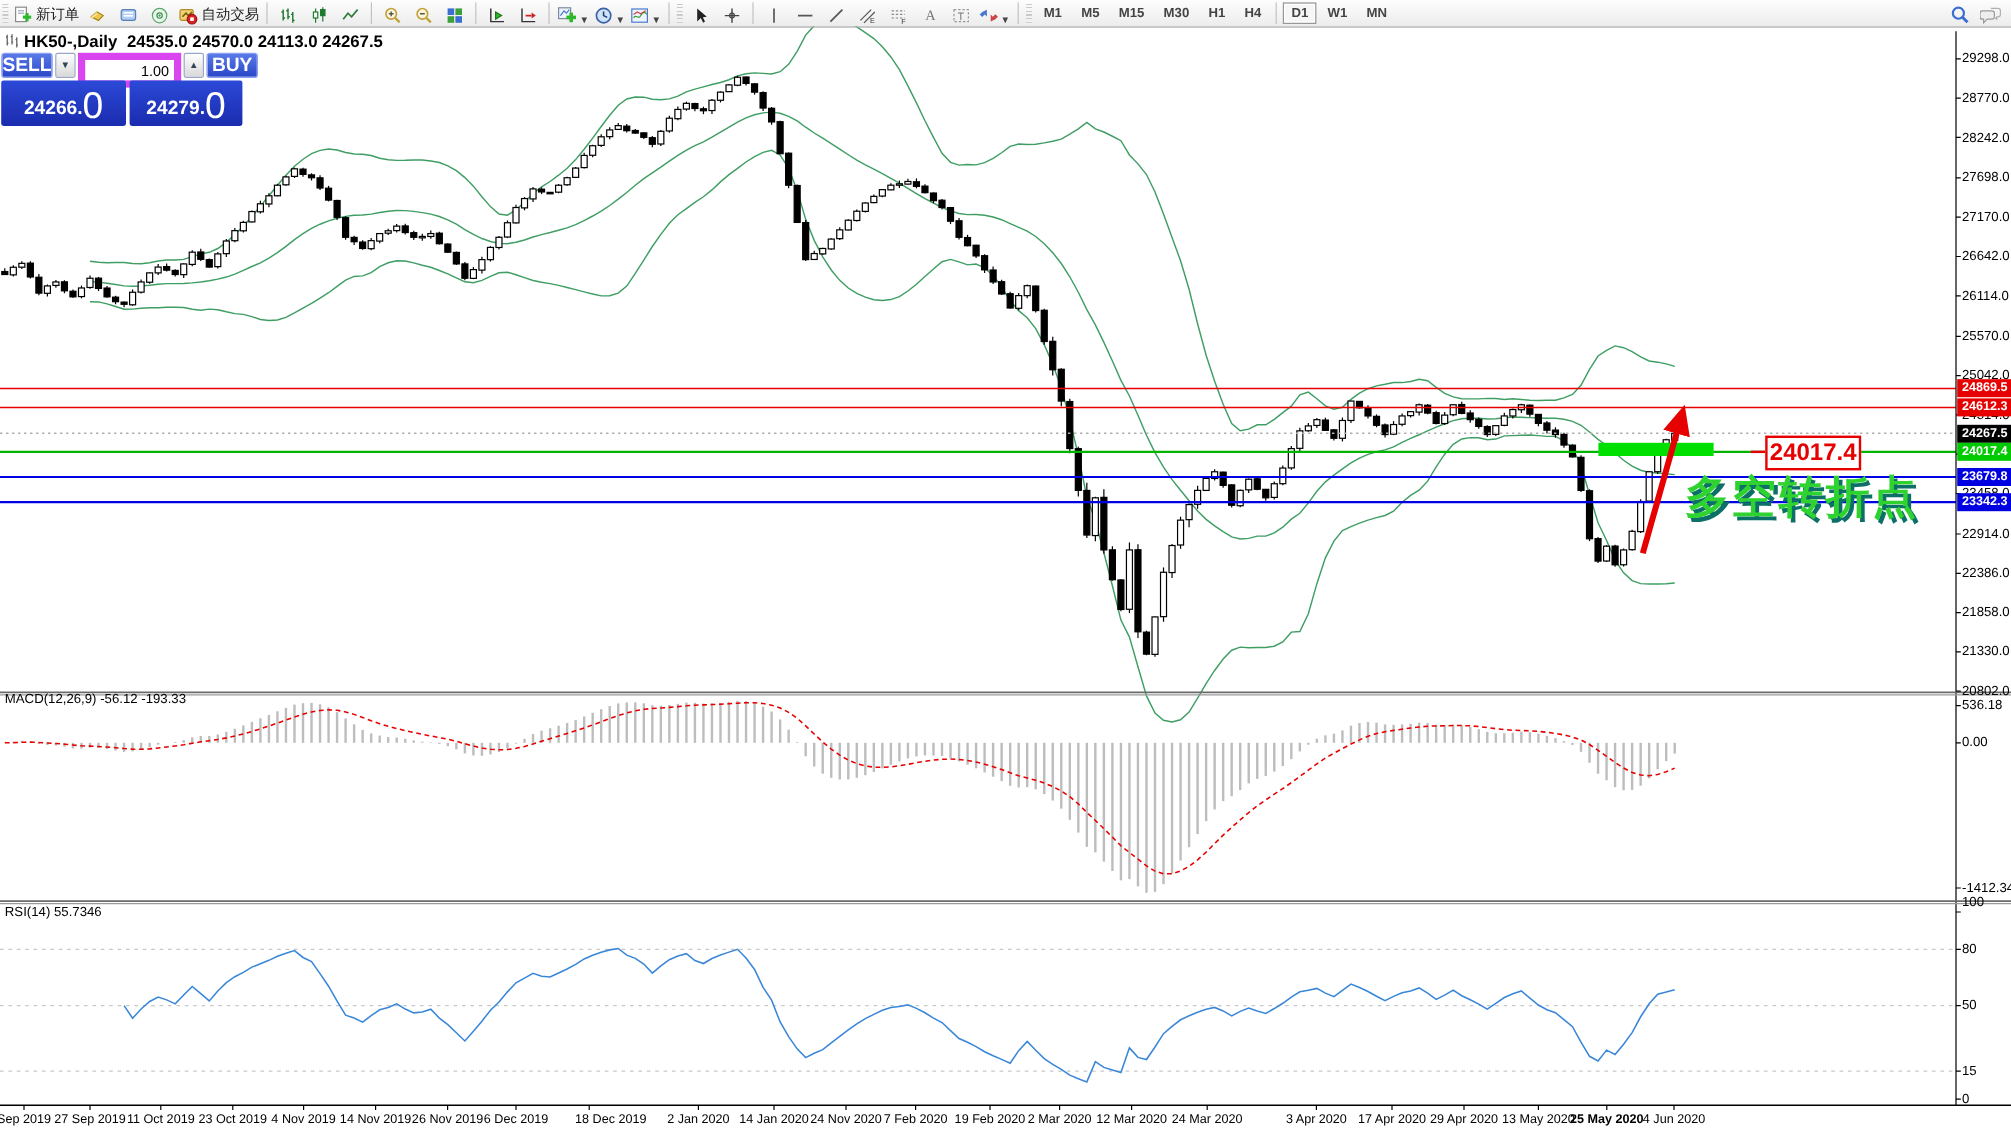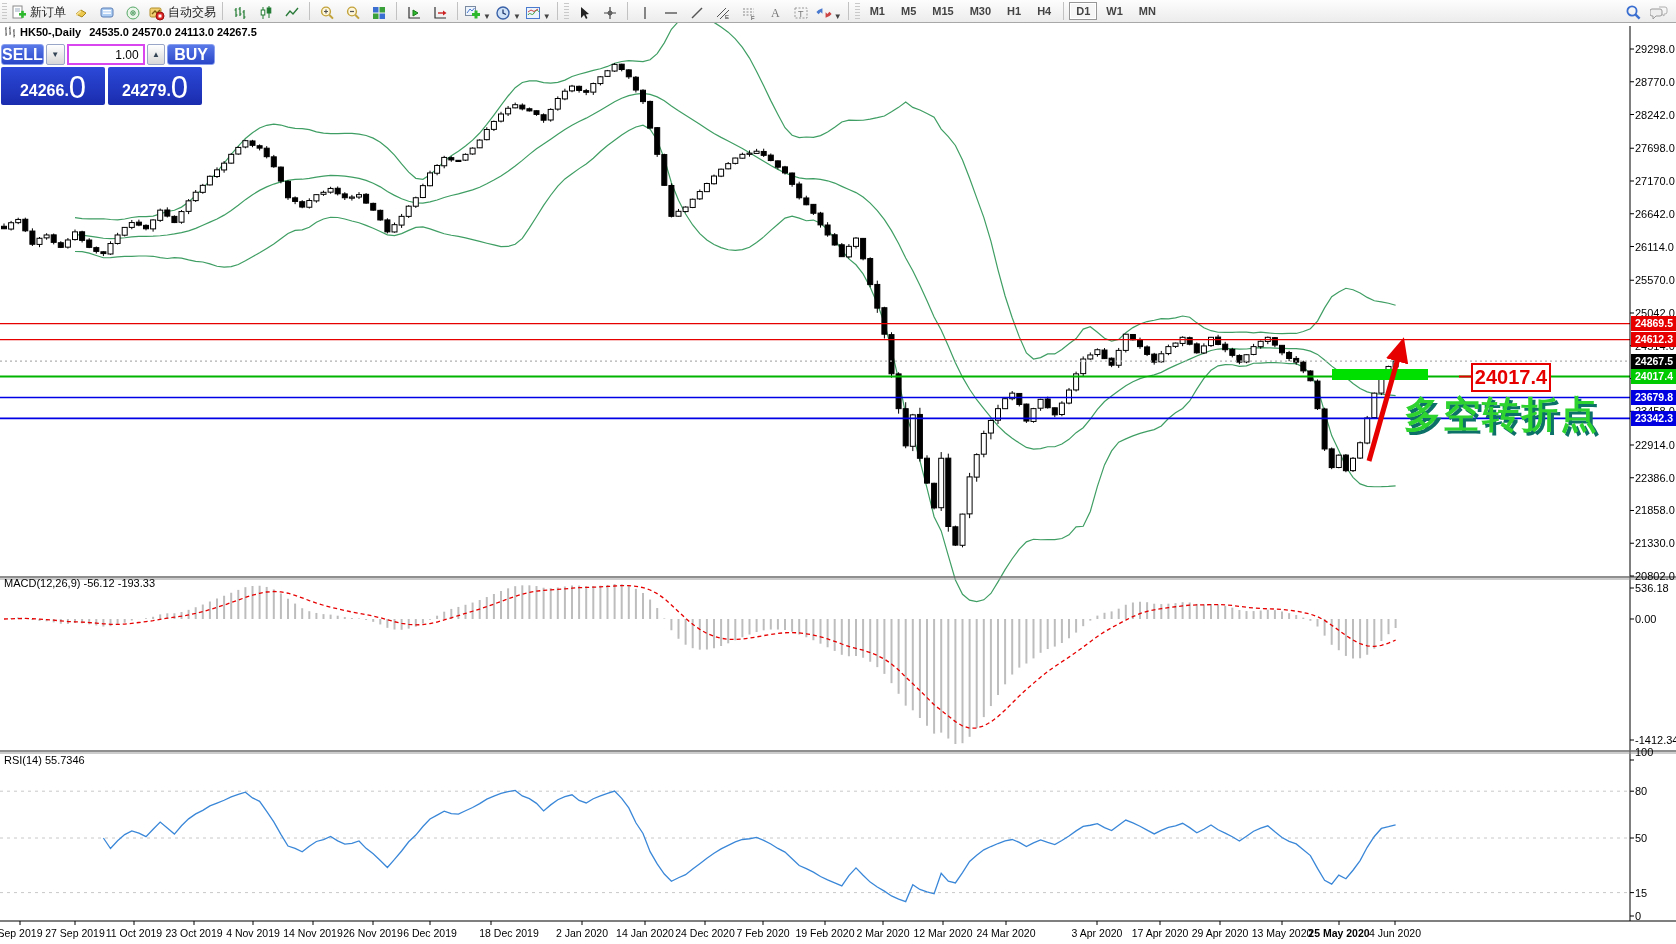--- a/index.html
+++ b/index.html
@@ -13,34 +13,34 @@
   .tbtn span.cap{margin-left:3px;font-size:12px;}
   .tsep{width:1px;height:18px;background:#c2c2c2;margin:0 4px;}
   .caret{font-size:8px;color:#444;margin-left:2px;}
   .tf{font-size:11px;font-weight:bold;color:#444;padding:2px 6px;margin:0 1px;border:1px solid transparent;}
   .tf.active{border:1px solid #979797;background:#f6f6f6;box-shadow:inset 0 0 0 1px #fff;}
   #toolbar .right{margin-left:auto;display:flex;align-items:center;margin-right:4px;}
   
   #chart-svg{position:absolute;left:0;top:0;z-index:1;}
   
   #symtitle{position:absolute;left:4px;top:26px;z-index:3;display:flex;align-items:center;
-    font-size:11px;font-weight:bold;color:#000;}
+    font-size:14px;font-weight:bold;color:#000;}
   #symtitle .ohlc{margin-left:8px;}
   
   .indlabel{position:absolute;left:4px;z-index:3;font-size:11px;color:#000;}
   
   #ocp{position:absolute;left:1px;top:44px;width:214px;z-index:5;}
   #ocp .row1{display:flex;height:21px;}
   .tradebtn{background:linear-gradient(#5a79e8,#2946c8);border:1px solid #8aa0ee;border-radius:3px;
     color:#fff;font-size:16px;font-weight:bold;display:flex;align-items:center;justify-content:center;}
   #sell-btn{width:44px;}
   #buy-btn{width:52px;margin-left:2px;}
   .spinbtn{width:19px;background:linear-gradient(#ffffff,#d8d8d8);border:1px solid #9aa6c8;border-radius:2px;
     font-size:8px;color:#345;display:flex;align-items:center;justify-content:center;margin-left:2px;}
-  #vol-input{width:66px;height:17px;margin-left:2px;border:2px solid #d946ef;font-size:12px;text-align:right;
+  #vol-input{width:66px;height:17px;margin-left:2px;border:6px solid #d946ef;font-size:12px;text-align:right;
     padding:0 4px;font-family:"Liberation Sans","DejaVu Sans",sans-serif;}
   #ocp .row2{display:flex;margin-top:2px;}
   .pricebox{height:37px;background:linear-gradient(#2c49d8,#1a2cae);border-radius:2px;color:#fff;
     display:flex;align-items:flex-end;justify-content:center;padding-bottom:1px;}
   #sell-price{width:104px;}
   #buy-price{width:94px;margin-left:3px;}
   .pricebox .sm{font-size:16px;font-weight:bold;line-height:26px;}
   .pricebox .bg{font-size:31px;font-weight:400;line-height:33px;}
   
   .ptick{position:absolute;left:1635px;z-index:2;font-size:11px;color:#000;white-space:nowrap;}
@@ -1028,21 +1028,21 @@
     <div class="dlabel" style="left: 75px;">27 Sep 2019</div>
     <div class="dlabel" style="left: 134px;">11 Oct 2019</div>
     <div class="dlabel" style="left: 194px;">23 Oct 2019</div>
     <div class="dlabel" style="left: 253px;">4 Nov 2019</div>
     <div class="dlabel" style="left: 313px;">14 Nov 2019</div>
     <div class="dlabel" style="left: 373px;">26 Nov 2019</div>
     <div class="dlabel" style="left: 430px;">6 Dec 2019</div>
     <div class="dlabel" style="left: 509px;">18 Dec 2019</div>
     <div class="dlabel" style="left: 582px;">2 Jan 2020</div>
     <div class="dlabel" style="left: 645px;">14 Jan 2020</div>
-    <div class="dlabel" style="left: 705px;">24 Dec 2020</div>
+    <div class="dlabel" style="left: 705px;">24 Nov 2020</div>
     <div class="dlabel" style="left: 763px;">7 Feb 2020</div>
     <div class="dlabel" style="left: 825px;">19 Feb 2020</div>
     <div class="dlabel" style="left: 883px;">2 Mar 2020</div>
     <div class="dlabel" style="left: 943px;">12 Mar 2020</div>
     <div class="dlabel" style="left: 1006px;">24 Mar 2020</div>
     <div class="dlabel" style="left: 1097px;">3 Apr 2020</div>
     <div class="dlabel" style="left: 1160px;">17 Apr 2020</div>
     <div class="dlabel" style="left: 1220px;">29 Apr 2020</div>
     <div class="dlabel" style="left: 1282px;">13 May 2020</div>
     <div class="dlabel" style="left: 1339px; font-weight: bold;">25 May 2020</div>

